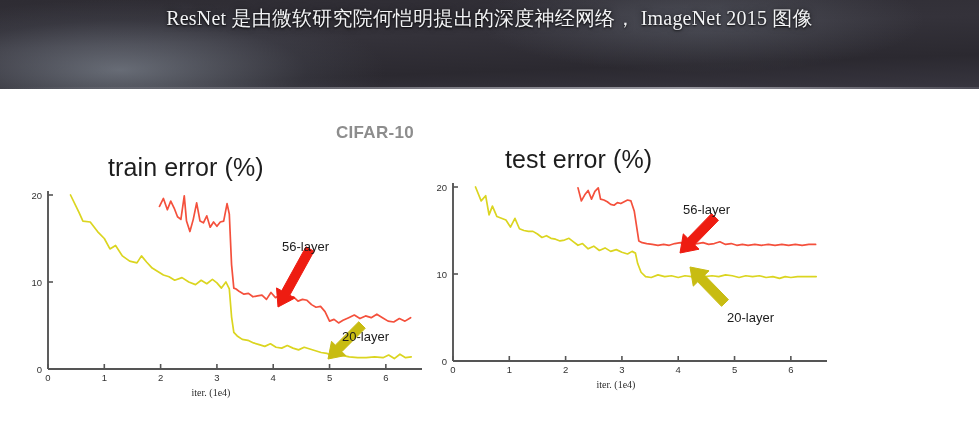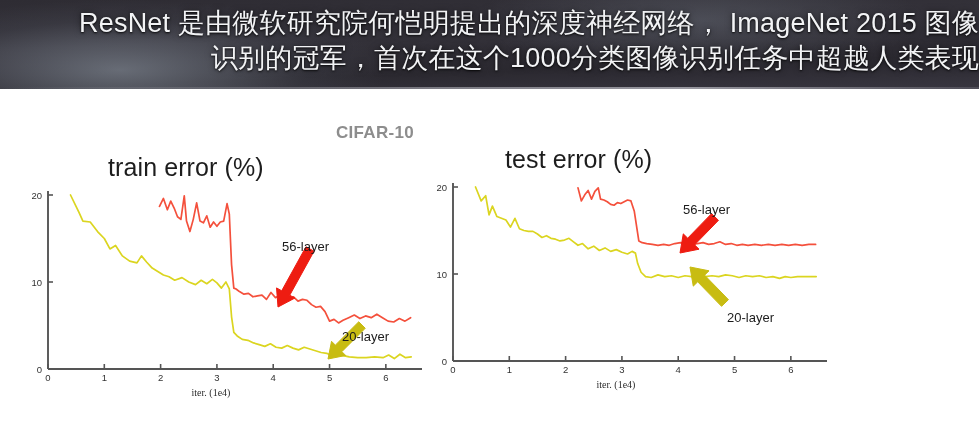--- a/index.html
+++ b/index.html
@@ -30,26 +30,27 @@
   #header-band::after {
     content: "";
     position: absolute;
     left: 0; right: 0; bottom: 0;
     height: 2px;
     background: linear-gradient(90deg, rgba(120,120,128,0.0) 0%, rgba(150,150,158,0.75) 45%, rgba(170,170,178,0.85) 70%, rgba(120,120,130,0.35) 100%);
   }
   .subtitle-line {
     position: absolute;
     width: 979px;
-    text-align: right;
+    text-align: center;
     color: #f2f3f5;
-    font-size: 27px;
+    font-size: 20px;
     letter-spacing: 0.2px;
     white-space: nowrap;
     text-shadow: 0 1px 2px rgba(0,0,0,0.85), 0 0 6px rgba(0,0,0,0.55);
+    font-family: Liberation Serif, serif;
   }
   #subtitle-line-1 { top: 5px; }
   #subtitle-line-2 { top: 40px; }
 
   
   #slide-body {
     position: absolute;
     left: 0; top: 89px;
     width: 979px;
     height: 300px;
@@ -97,21 +98,20 @@
   #train-label-56 { left: 272px; top: 142px; }
   #train-label-20 { left: 332px; top: 232px; }
   #test-label-56  { left: 268px; top: 113px; }
   #test-label-20  { left: 312px; top: 221px; }
 </style>
 </head>
 <body>
 
 <div id="header-band">
   <div class="subtitle-line" id="subtitle-line-1">ResNet 是由微软研究院何恺明提出的深度神经网络， ImageNet 2015 图像</div>
-  <div class="subtitle-line" id="subtitle-line-2">识别的冠军，首次在这个1000分类图像识别任务中超越人类表现</div>
 </div>
 
 <div id="slide-body">
 
   <div id="dataset-label">CIFAR-10</div>
 
   <div class="panel" id="panel-train">
     <div class="panel-title">train error (%)</div>
 
     <svg class="plot-svg" id="svg-train" viewBox="0 0 420 230">

